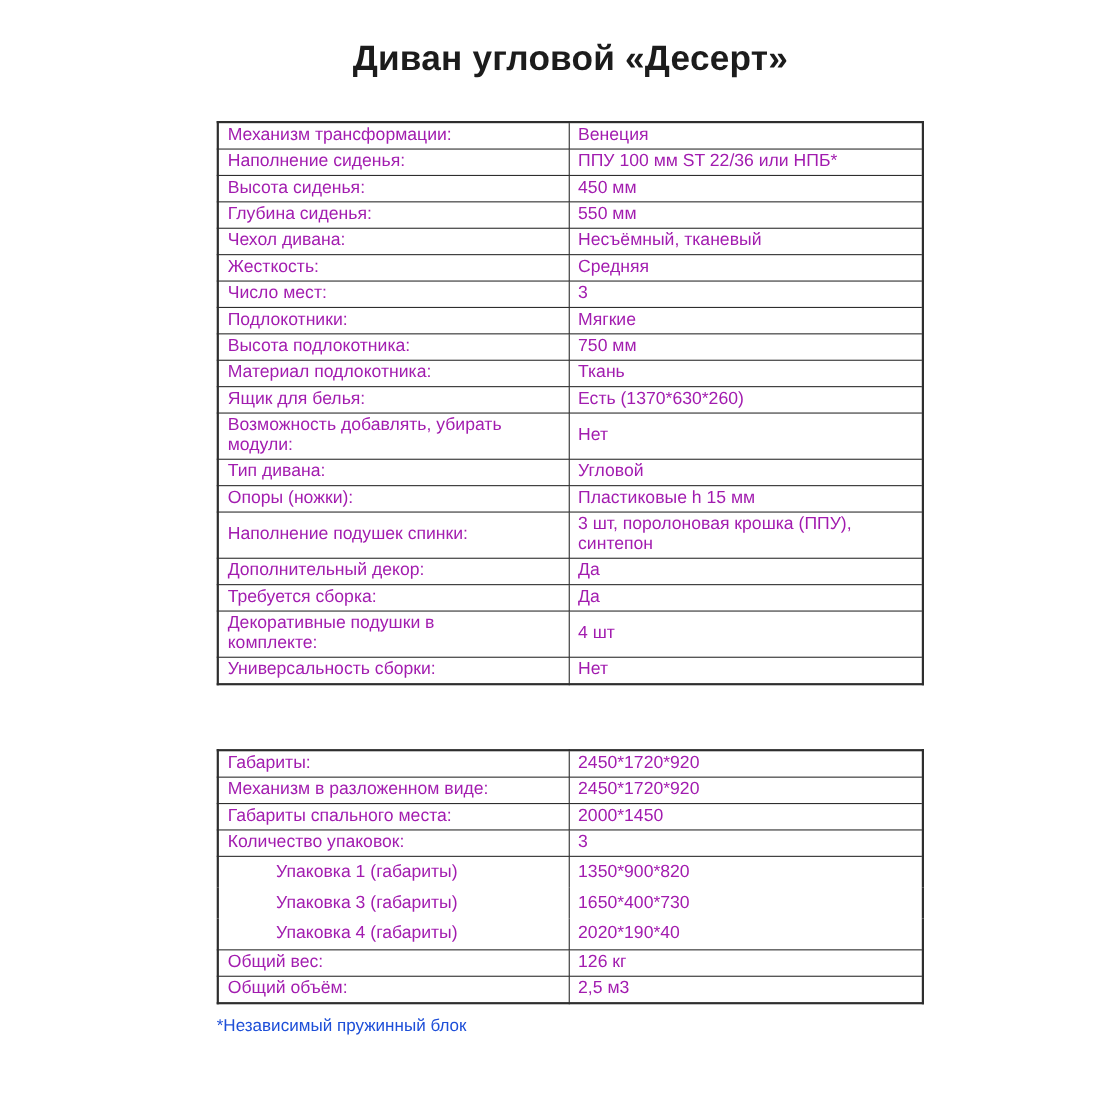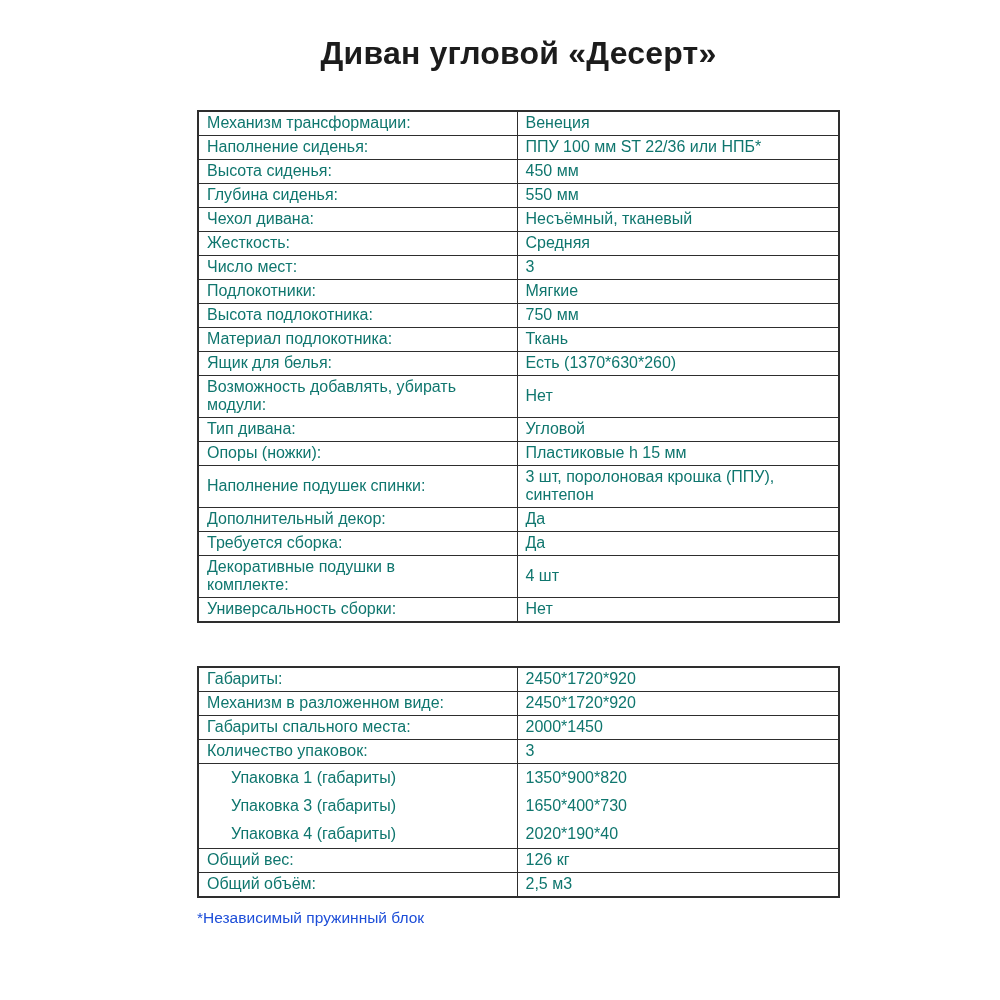--- a/index.html
+++ b/index.html
@@ -34,34 +34,34 @@
     width: 643px;
     border: 2px solid #2e2e2e;
   }
   table.spec td {
     box-sizing: border-box;
     border: 1px solid #2e2e2e;
     font-size: 16px;
     line-height: 18px;
     padding: 2px 8px 3px 8px;
     vertical-align: middle;
-    color: #0f766e;
+    color: #a21caf;
   }
   table.spec td.l {
     width: 319px;
     padding-right: 36px;
   }
   .t1 { margin-top: 40px; }
-  .t2 { margin-top: 43px; border-radius: 30px; }
+  .t2 { margin-top: 58px; border-radius: 30px; }
   tr.pkg td {
     padding-top: 5px;
     padding-bottom: 5px;
   }
   tr.pkg td.l {
-    padding-left: 32px;
+    padding-left: 52px;
   }
   
   tr.pkg + tr.pkg td {
     border-top-style: hidden;
   }
   .footnote {
     margin-top: 10px;
     font-size: 15.5px;
     line-height: 19px;
     color: #1d4ed8;

